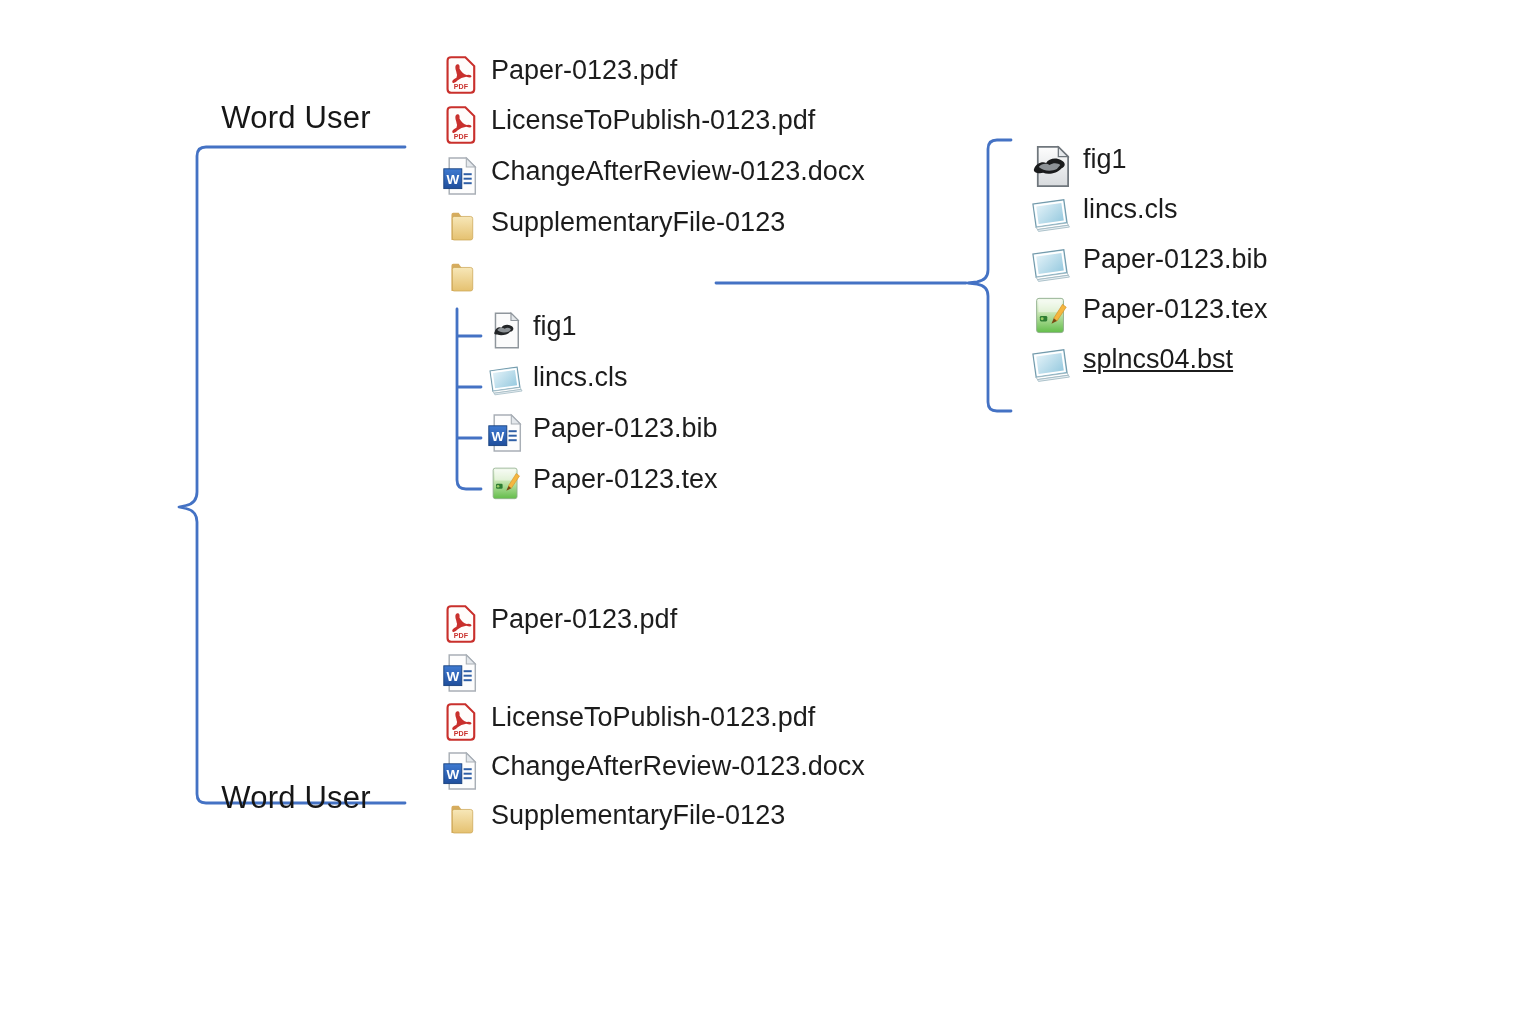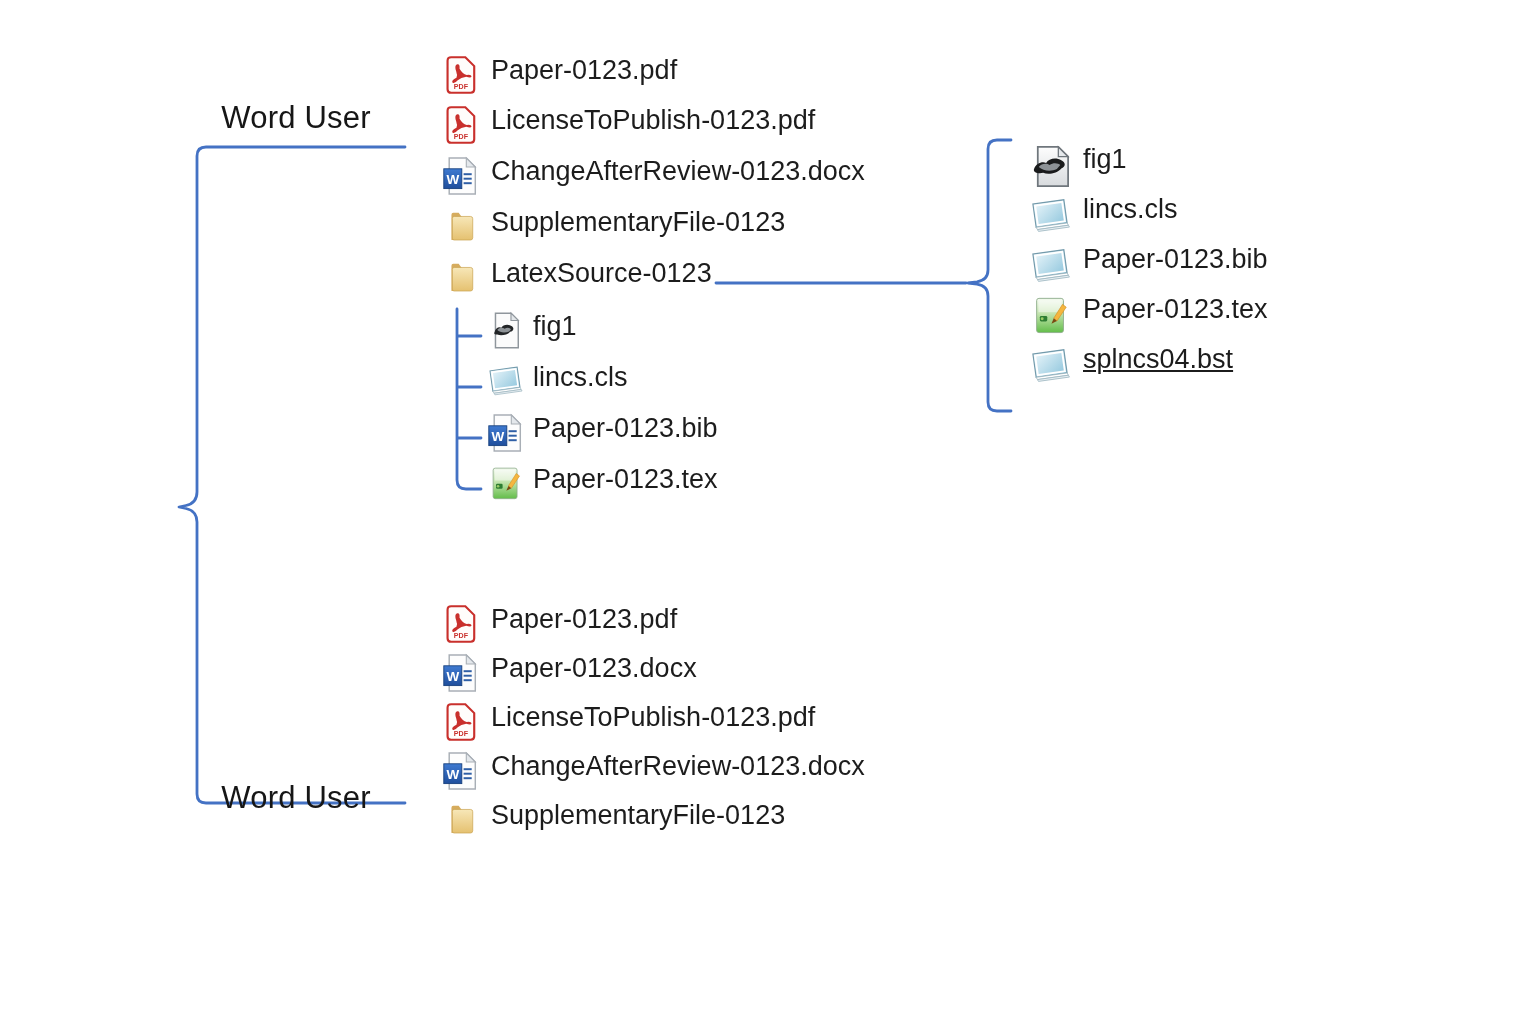--- a/index.html
+++ b/index.html
@@ -155,21 +155,20 @@
       </svg>
     </span>
   <span class="label">SupplementaryFile-0123</span>
 </div>
 <div class="row" style="left:438px;top:258px;">
   <span class="icon-box ib-main">
       <svg class="ic-folder">
         <use href="#icon-folder"></use>
       </svg>
     </span>
-  <span class="label">LatexSource-0123</span>
 </div>
 
 <div class="row" style="left:486px;top:311px;">
   <span class="icon-box ib-sub">
       <svg class="ic-img-sm">
         <use href="#icon-img-sm"></use>
       </svg>
     </span>
   <span class="label">fig1</span>
 </div>
@@ -246,21 +245,20 @@
       </svg>
     </span>
   <span class="label">Paper-0123.pdf</span>
 </div>
 <div class="row" style="left:438px;top:653px;">
   <span class="icon-box ib-main">
       <svg class="ic-word">
         <use href="#icon-word"></use>
       </svg>
     </span>
-  <span class="label">Paper-0123.docx</span>
 </div>
 <div class="row" style="left:438px;top:702px;">
   <span class="icon-box ib-main">
       <svg class="ic-pdf">
         <use href="#icon-pdf"></use>
       </svg>
     </span>
   <span class="label">LicenseToPublish-0123.pdf</span>
 </div>
 <div class="row" style="left:438px;top:751px;">

